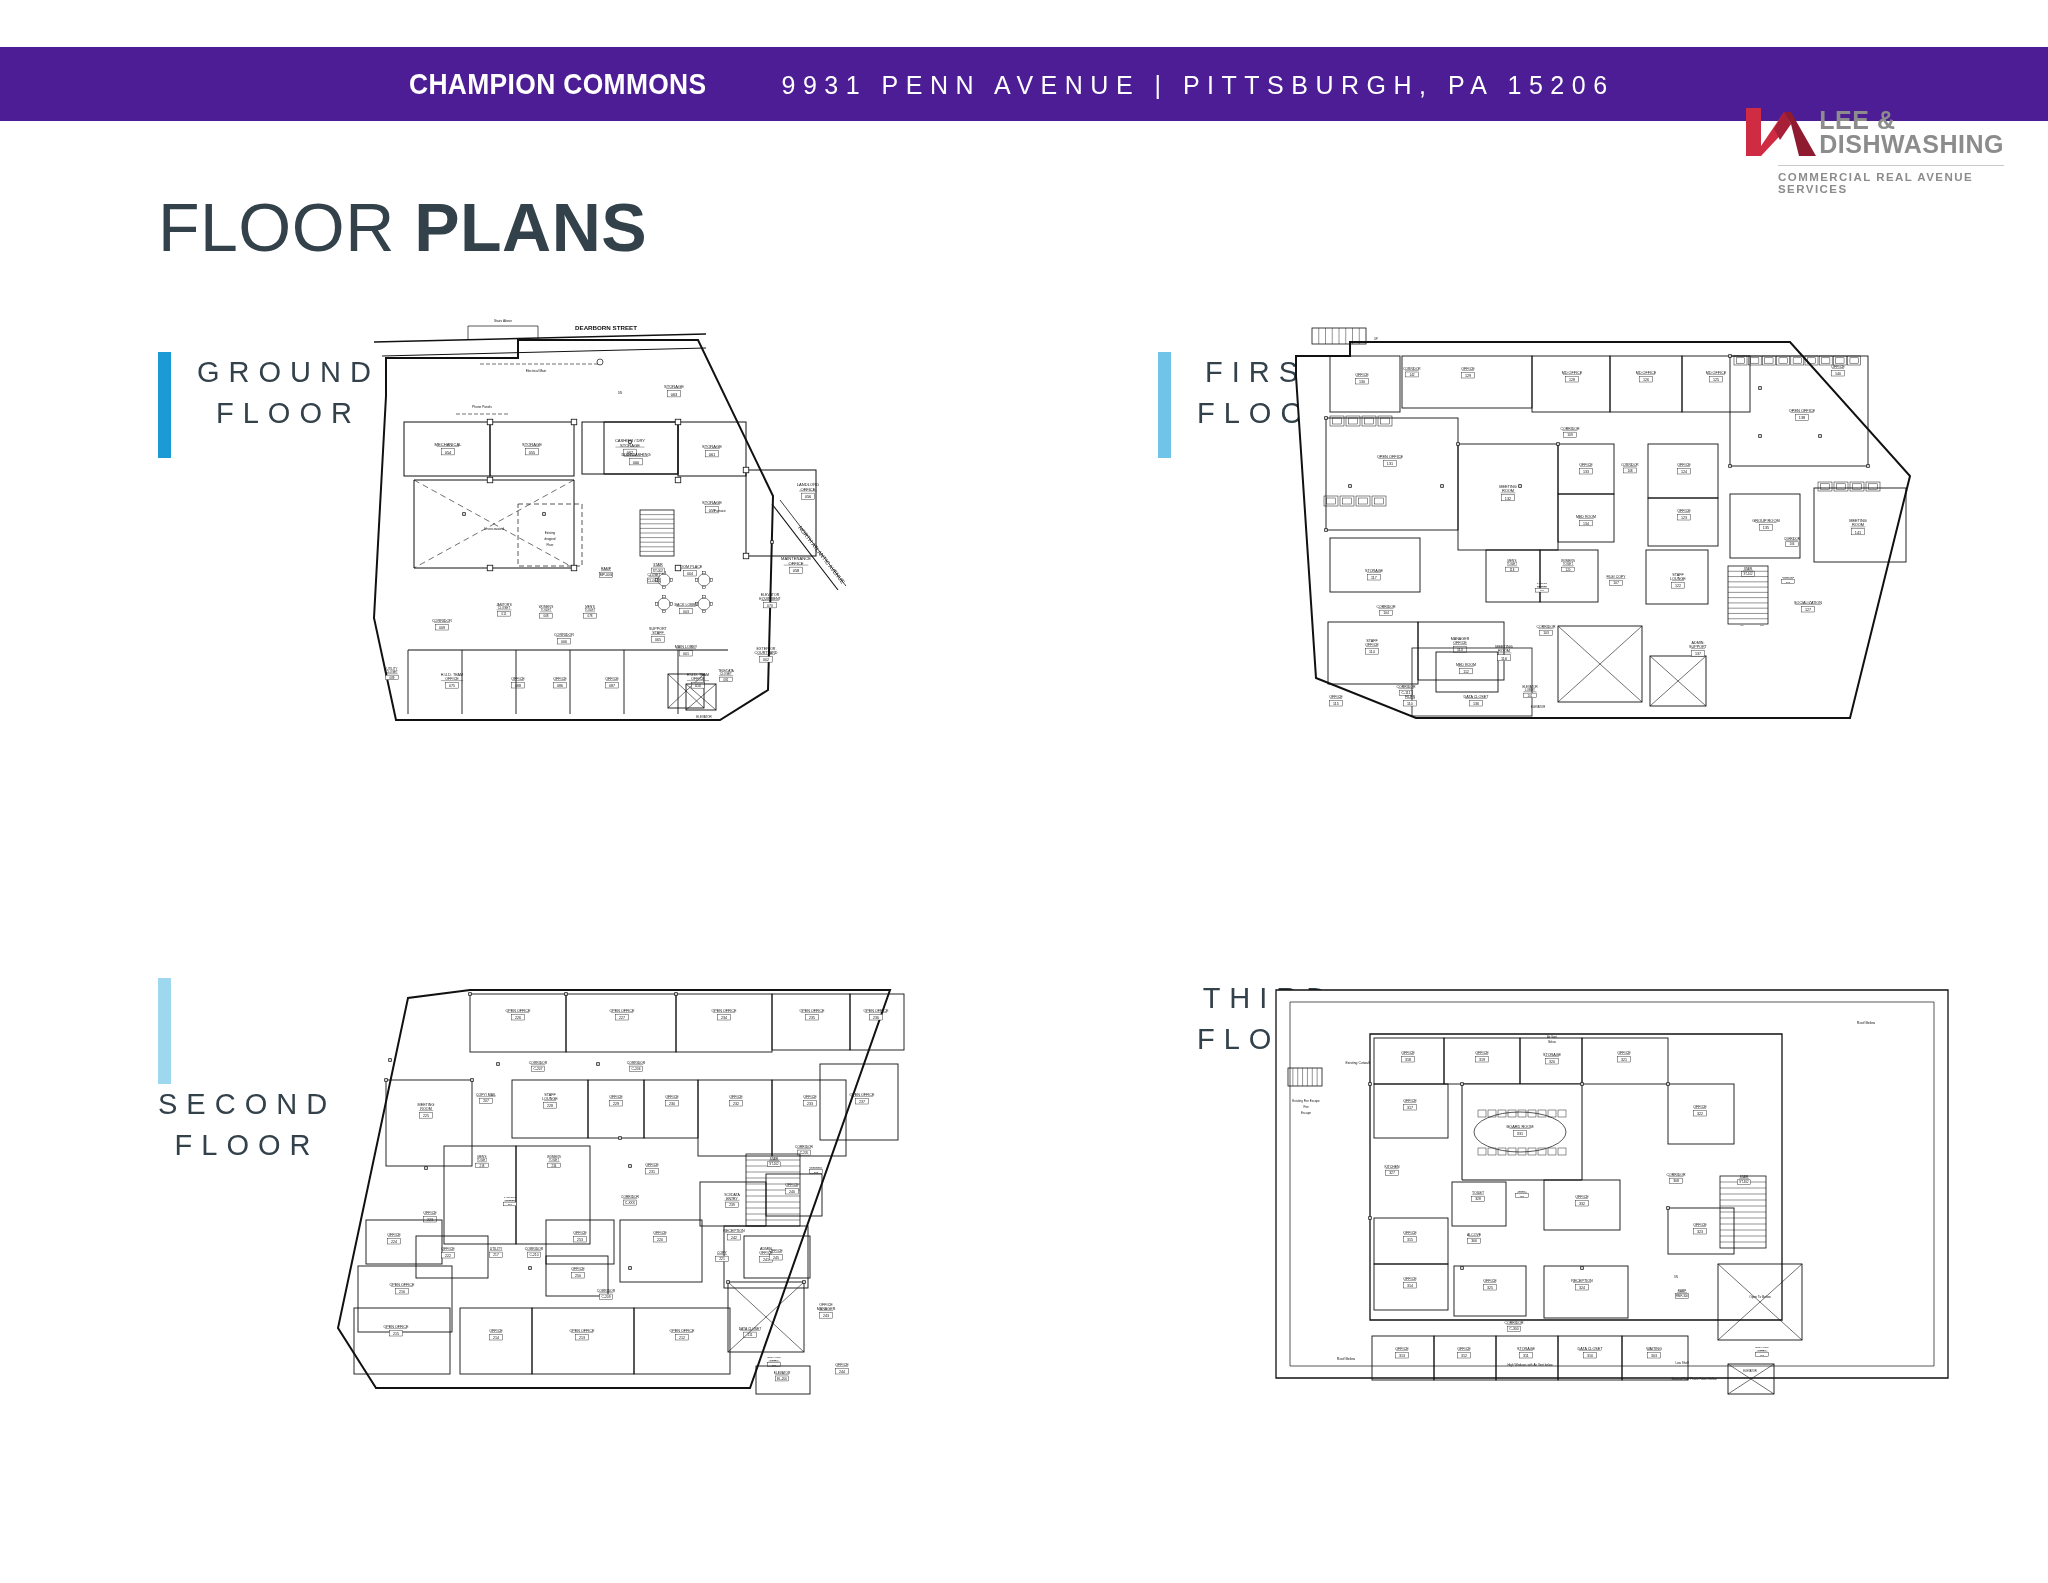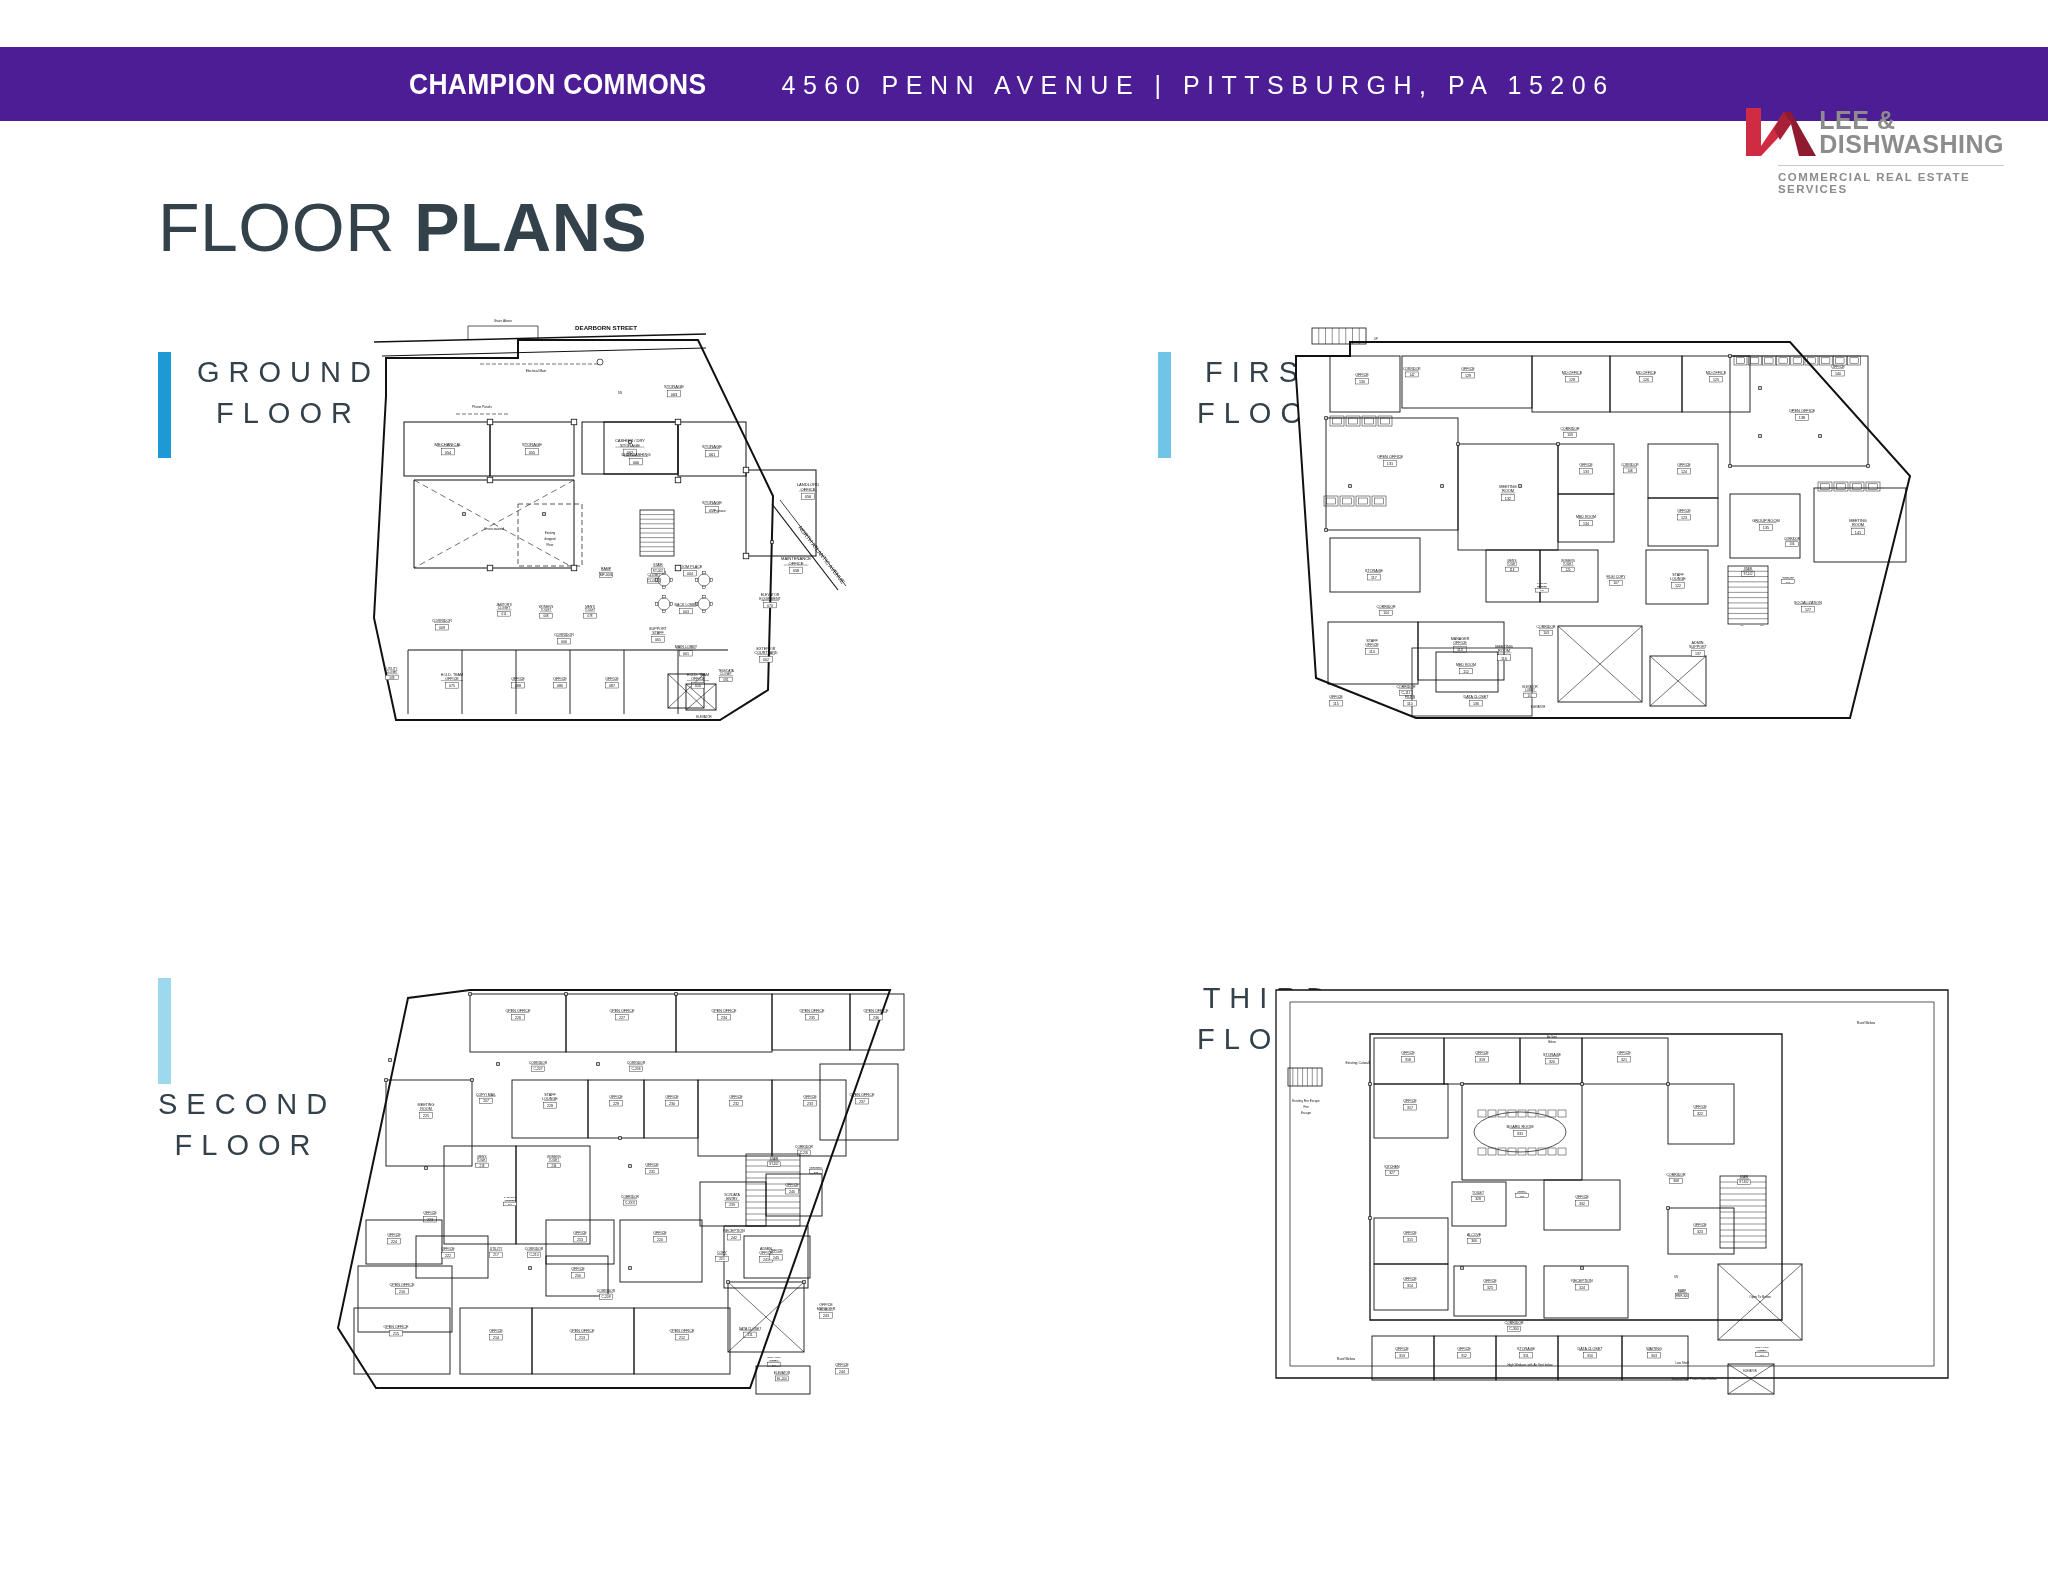--- a/index.html
+++ b/index.html
@@ -75,39 +75,39 @@
   .plan-first  { left:1290px; top:326px; }
   .plan-second { left:330px;  top:968px; }
   .plan-third  { left:1262px; top:968px; }
 </style>
 </head>
 <body>
 
 <div class="header-bar">
   <div class="header-inner">
     <div class="hdr-title">CHAMPION COMMONS</div>
-    <div class="hdr-addr">4560 PENN AVENUE | PITTSBURGH, PA 15206</div>
+    <div class="hdr-addr">9931 PENN AVENUE | PITTSBURGH, PA 15206</div>
   </div>
 </div>
 
 <div class="logo-wrap">
   <div class="logo-row">
     <svg class="logo-mark" viewBox="0 0 74 56">
       <path d="M2,4 L17,4 L17,42 L2,42 Z" fill="#cf2b43"></path>
       <path d="M2,42 L17,42 L17,52 L2,52 Z" fill="#cf2b43"></path>
       <path d="M17,52 L17,42 L40,8 L47,20 Z" fill="#cf2b43"></path>
       <path d="M47,20 L40,8 L47,8 L72,52 L55,52 Z" fill="#8e1b30"></path>
       <path d="M40,8 L47,20 L36,36 L30,25 Z" fill="#a82038"></path>
     </svg>
     <div class="logo-words">
       <div class="logo-lee">LEE &amp;</div>
       <div class="logo-assoc">DISHWASHING</div>
     </div>
   </div>
-  <div class="logo-tag">COMMERCIAL REAL ESTATE SERVICES</div>
+  <div class="logo-tag">COMMERCIAL REAL AVENUE SERVICES</div>
 </div>
 
 <div class="page-title"><span>FLOOR </span><b>PLANS</b></div>
 
 <div class="floor-label sec-ground">
   <div class="accent-bar" style="background:#1b9ad6"></div>
   <div class="floor-words">
     <span>GROUND</span>
     <span>FLOOR</span>
   </div>

